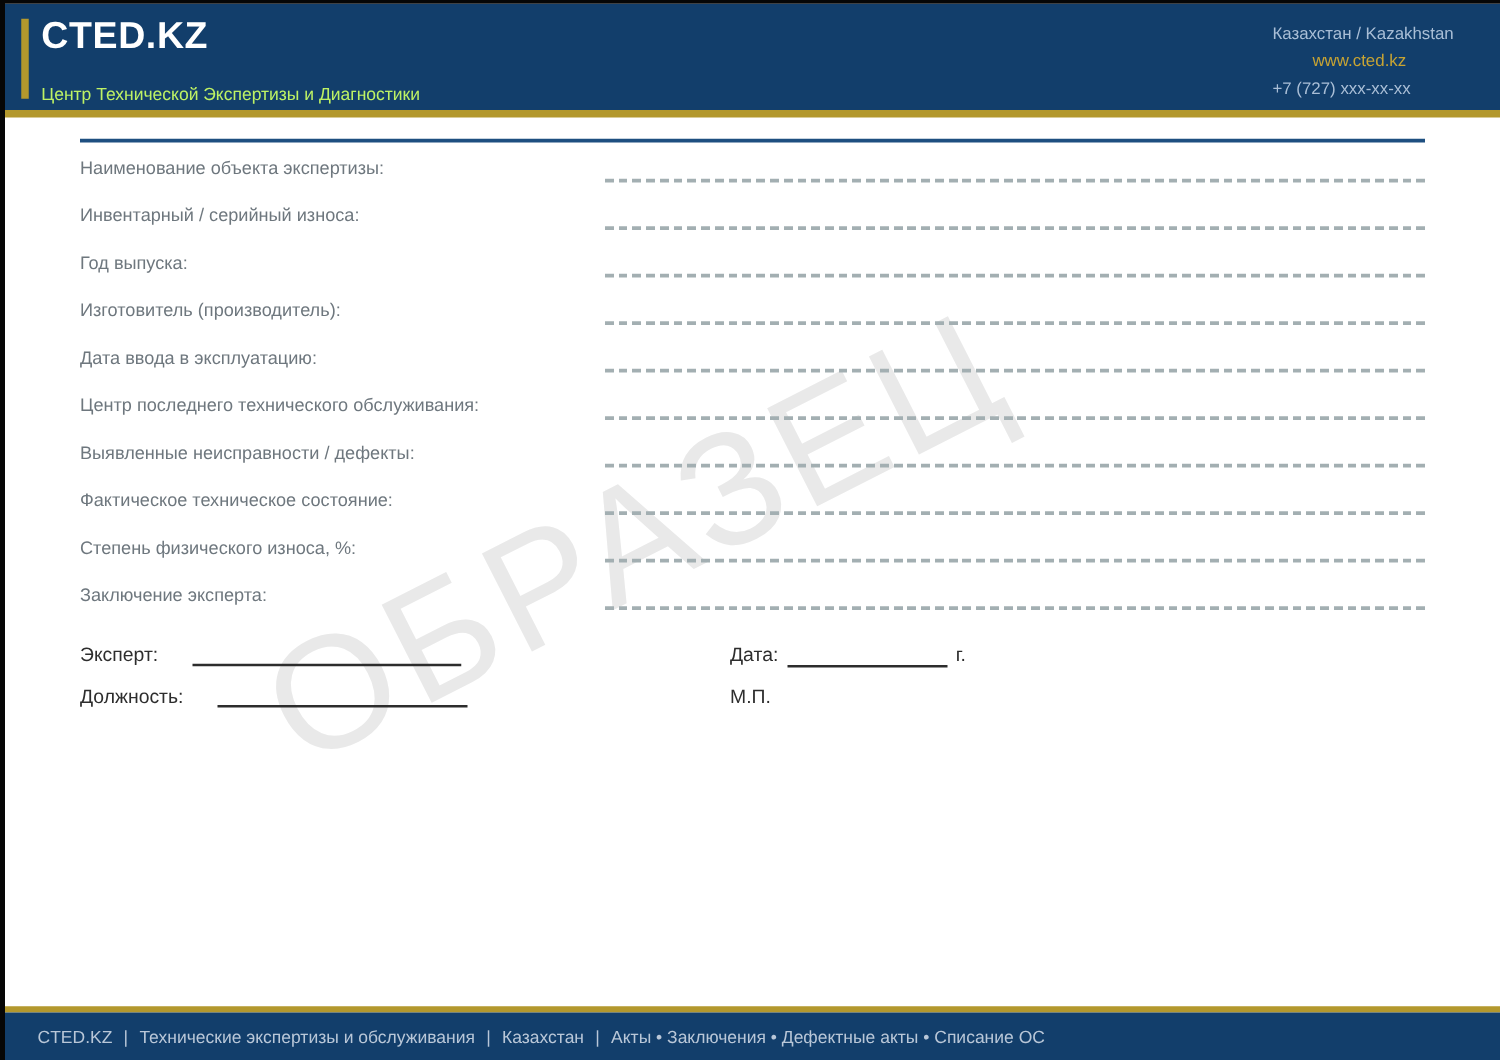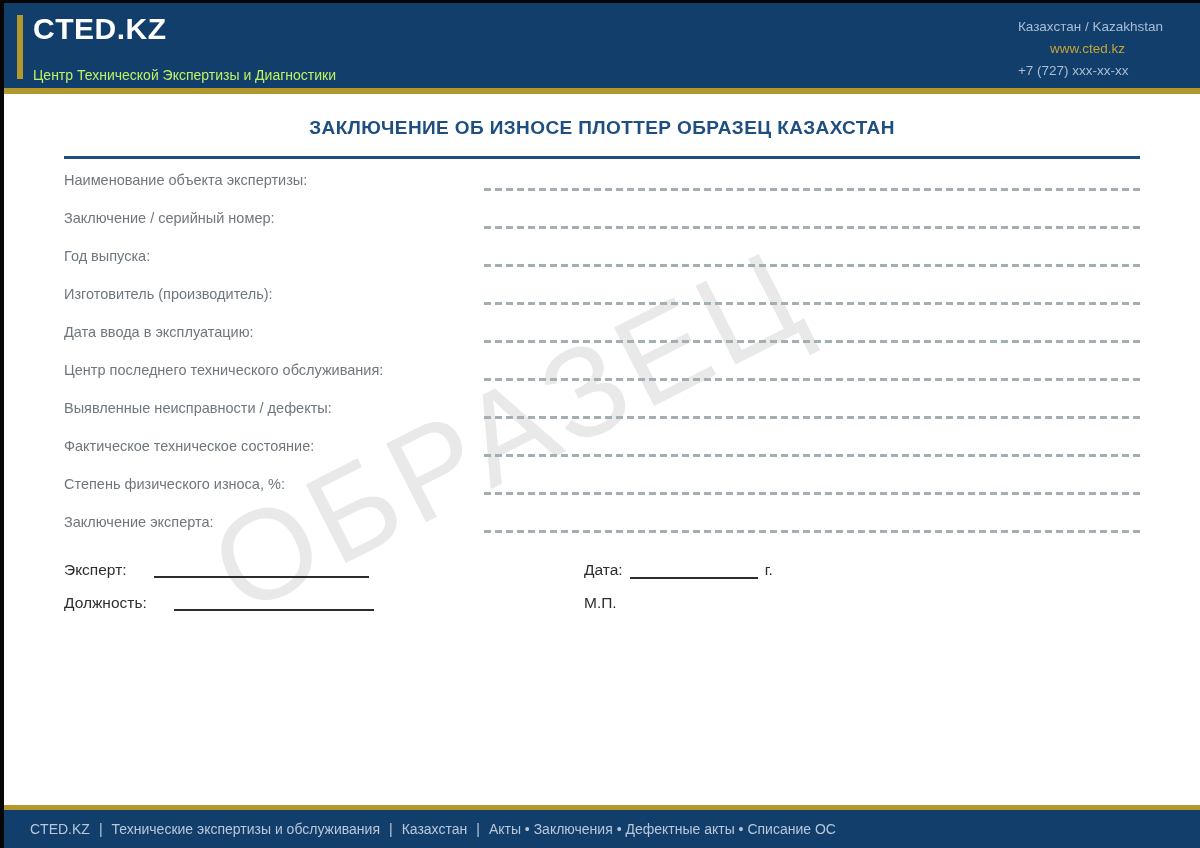--- a/index.html
+++ b/index.html
@@ -140,30 +140,29 @@
       <div class="website">www.cted.kz</div>
       <div>+7 (727) xxx-xx-xx</div>
     </div>
   </header>
 
   <div class="gold-divider-top"></div>
 
   <main class="main">
     <div class="watermark">ОБРАЗЕЦ</div>
 
-    <h1 class="doc-title">ЗАКЛЮЧЕНИЕ ОБ ИЗНОСЕ ПЛОТТЕР ОБРАЗЕЦ КАЗАХСТАН</h1>
     <div class="title-rule"></div>
 
     <div class="form-rows" id="form-rows">
         <div class="form-row">
           <span class="form-label">Наименование объекта экспертизы:</span>
           <span class="dash-line"></span>
         </div>
         <div class="form-row">
-          <span class="form-label">Заключение / серийный номер:</span>
+          <span class="form-label">Инвентарный / серийный износа:</span>
           <span class="dash-line"></span>
         </div>
         <div class="form-row">
           <span class="form-label">Год выпуска:</span>
           <span class="dash-line"></span>
         </div>
         <div class="form-row">
           <span class="form-label">Изготовитель (производитель):</span>
           <span class="dash-line"></span>
         </div>

